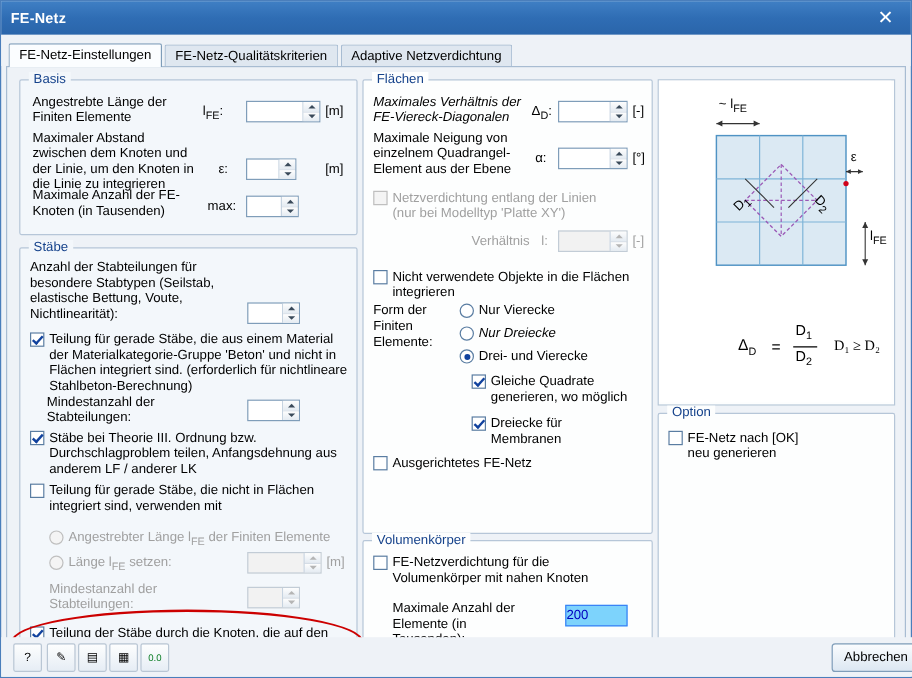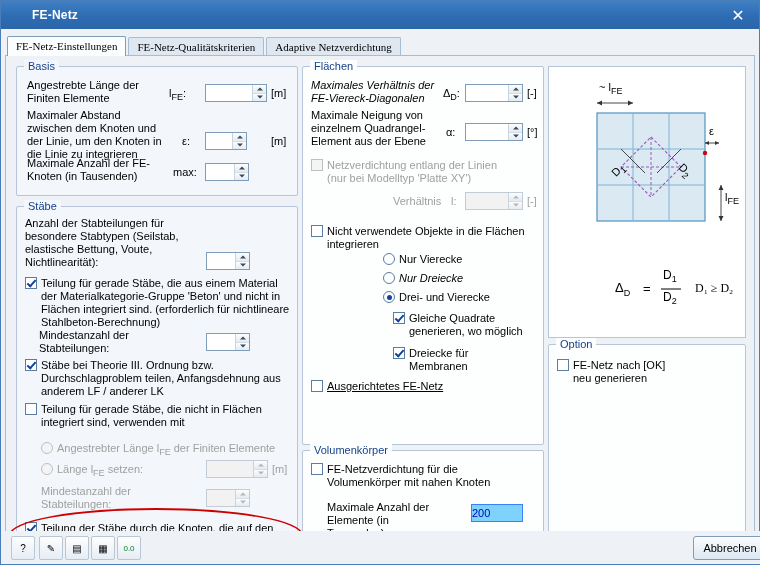--- a/index.html
+++ b/index.html
@@ -30,21 +30,20 @@
     display: flex;
     align-items: center;
     padding: 0 4px 0 8px;
     color: #fff;
   }
   .titlebar .title {
     font-size: 12px;
     font-weight: bold;
     flex: 1;
     letter-spacing: 0.2px;
-    margin-left: 23px;
   }
   .titlebar .closebtn {
     width: 34px;
     height: 24px;
     display: flex;
     align-items: center;
     justify-content: center;
     font-size: 16px;
     color: #fff;
   }
@@ -61,21 +60,20 @@
   .tab {
     border: 1px solid #a8bcd2;
     border-bottom: none;
     background: #dfe7f0;
     padding: 3px 8px 3px 8px;
     margin-right: 2px;
     font-size: 11px;
     border-radius: 2px 2px 0 0;
     position: relative;
     top: 1px;
-    font-family: Liberation Serif, serif;
   }
   .tab.active {
     background: #fbfdff;
     border-color: #7f9db9;
     font-weight: normal;
     padding-bottom: 4px;
     z-index: 2;
   }
   .tabbody {
     position: absolute;
@@ -444,20 +442,21 @@
             <span></span>
           </div>
       </div>
       <div class="lbl dim" style="left:224px; top:128px;">[-]</div>
 
       <div class="chk" style="left:8px; top:158px; width:225px;">
         <span class="box"></span>
         <span class="txt">Nicht verwendete Objekte in die Flächen integrieren</span>
       </div>
 
+      <div class="lbl" style="left:8px; top:186px; width:78px;">Form der Finiten Elemente:</div>
 
       <div class="rad" style="left:80px; top:186px;">
         <span class="circle"></span>
         <span class="txt">Nur Vierecke</span>
       </div>
       <div class="rad" style="left:80px; top:205px;font-style:italic;">
         <span class="circle"></span>
         <span class="txt">Nur Dreiecke</span>
       </div>
       <div class="rad sel" style="left:80px; top:224px;">
@@ -467,21 +466,21 @@
 
       <div class="chk checked" style="left:90px; top:245px; width:135px;">
         <span class="box"></span>
         <span class="txt">Gleiche Quadrate generieren, wo möglich</span>
       </div>
       <div class="chk checked" style="left:90px; top:280px; width:135px;">
         <span class="box"></span>
         <span class="txt">Dreiecke für Membranen</span>
       </div>
 
-      <div class="chk" style="left:8px; top:313px; width:220px;text-decoration:underline;">
+      <div class="chk" style="left:8px; top:313px; width:220px;">
         <span class="box"></span>
         <span class="txt">Ausgerichtetes FE-Netz</span>
       </div>
     </div>
 
     <div class="group white" style="left:296px; top:394px; width:240px; height:96px;">
       <div class="legend">Volumenkörper</div>
 
       <div class="chk" style="left:8px; top:12px; width:220px;">
         <span class="box"></span>

